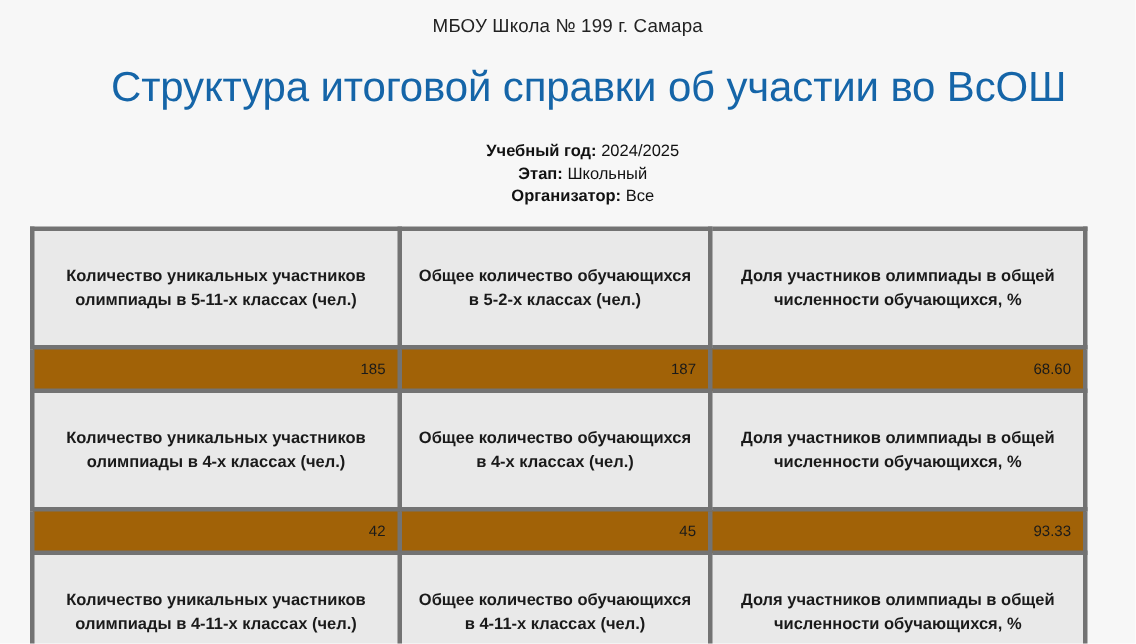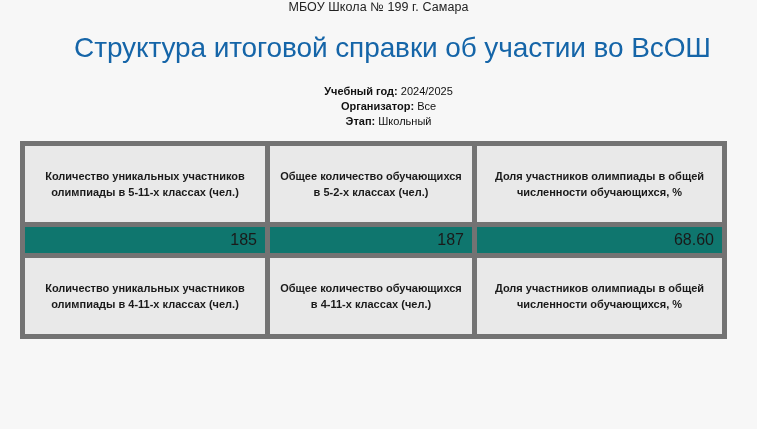--- a/index.html
+++ b/index.html
@@ -17,20 +17,21 @@
   .page {
     position: relative;
     width: 757px;
     height: 429px;
     box-sizing: border-box;
   }
   .org-line {
     text-align: center;
     font-size: 12.5px;
     color: #222222;
+    padding-top: 10px;
     letter-spacing: 0.1px;
   }
   .report-title {
     text-align: center;
     font-size: 28px;
     color: #1565a8;
     font-weight: 400;
     margin-top: 18px;
     letter-spacing: -0.1px;
     white-space: nowrap;
@@ -58,70 +59,70 @@
     margin-left: 20px;
     width: 702px;
   }
   table.report-table {
     border-collapse: collapse;
     width: 702px;
     table-layout: fixed;
     background: #ffffff;
   }
   table.report-table td {
-    border: 5px solid #737373;
+    border: 3px solid #737373;
     padding: 0;
   }
   .col-a { width: 245px; }
   .col-b { width: 207px; }
   .col-c { width: 250px; }
 
   tr.header-row td {
     background: #e9e9e9;
     text-align: center;
     vertical-align: middle;
     font-weight: bold;
     font-size: 11px;
     line-height: 16px;
     height: 68px;
     padding: 4px 10px;
     color: #1a1a1a;
   }
   tr.data-row td {
-    background: #0f766e;
+    background: #a16207;
     text-align: right;
     vertical-align: middle;
     font-weight: normal;
-    font-size: 16px;
+    font-size: 10px;
     height: 22px;
     padding: 2px 8px;
     color: #1a1a1a;
   }
 </style>
 </head>
 <body>
 
 <div class="page">
 
   <div class="org-line">МБОУ Школа № 199 г. Самара</div>
 
   <div class="report-title" style="color: rgb(21, 101, 168);">Структура итоговой справки об участии во ВсОШ</div>
 
   <div class="meta-block">
     <div class="meta-row">
       <span class="meta-label">Учебный год:</span>
       <span class="meta-value">2024/2025</span>
     </div>
     <div class="meta-row">
+      <span class="meta-label">Этап:</span>
+      <span class="meta-value">Школьный</span>
+    </div>
+    <div class="meta-row">
       <span class="meta-label">Организатор:</span>
       <span class="meta-value">Все</span>
-    </div>
-    <div class="meta-row">
-      <span class="meta-label">Этап:</span>
-      <span class="meta-value">Школьный</span>
     </div>
   </div>
 
   <div class="table-wrap">
     <table class="report-table">
       <colgroup>
         <col class="col-a">
         <col class="col-b">
         <col class="col-c">
       </colgroup>
@@ -131,20 +132,30 @@
           <td>Количество уникальных участников олимпиады в 5-11-х классах (чел.)</td>
           <td>Общее количество обучающихся в 5-2-х классах (чел.)</td>
           <td>Доля участников олимпиады в общей численности обучающихся, %</td>
         </tr>
         <tr class="data-row">
           <td>185</td>
           <td>187</td>
           <td>68.60</td>
         </tr>
 
+        <tr class="header-row">
+          <td>Количество уникальных участников олимпиады в 4-х классах (чел.)</td>
+          <td>Общее количество обучающихся в 4-х классах (чел.)</td>
+          <td>Доля участников олимпиады в общей численности обучающихся, %</td>
+        </tr>
+        <tr class="data-row">
+          <td>42</td>
+          <td>45</td>
+          <td>93.33</td>
+        </tr>
 
         <tr class="header-row">
           <td>Количество уникальных участников олимпиады в 4-11-х классах (чел.)</td>
           <td>Общее количество обучающихся в 4-11-х классах (чел.)</td>
           <td>Доля участников олимпиады в общей численности обучающихся, %</td>
         </tr>
 
       </tbody>
     </table>
   </div>

